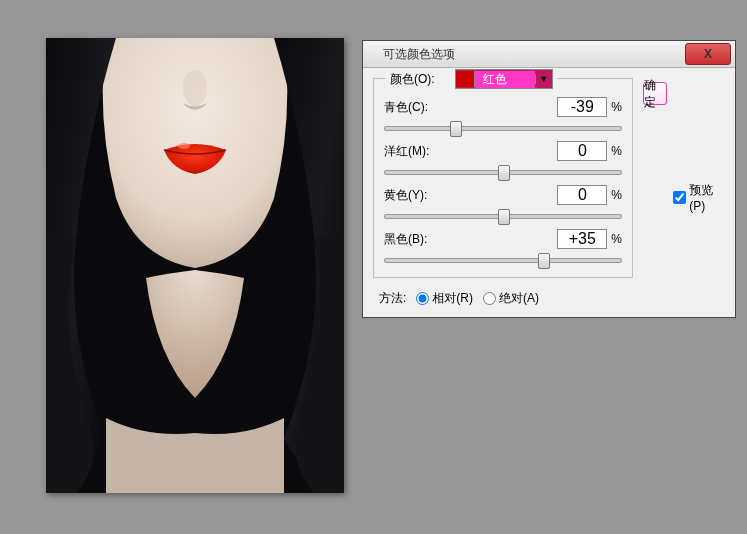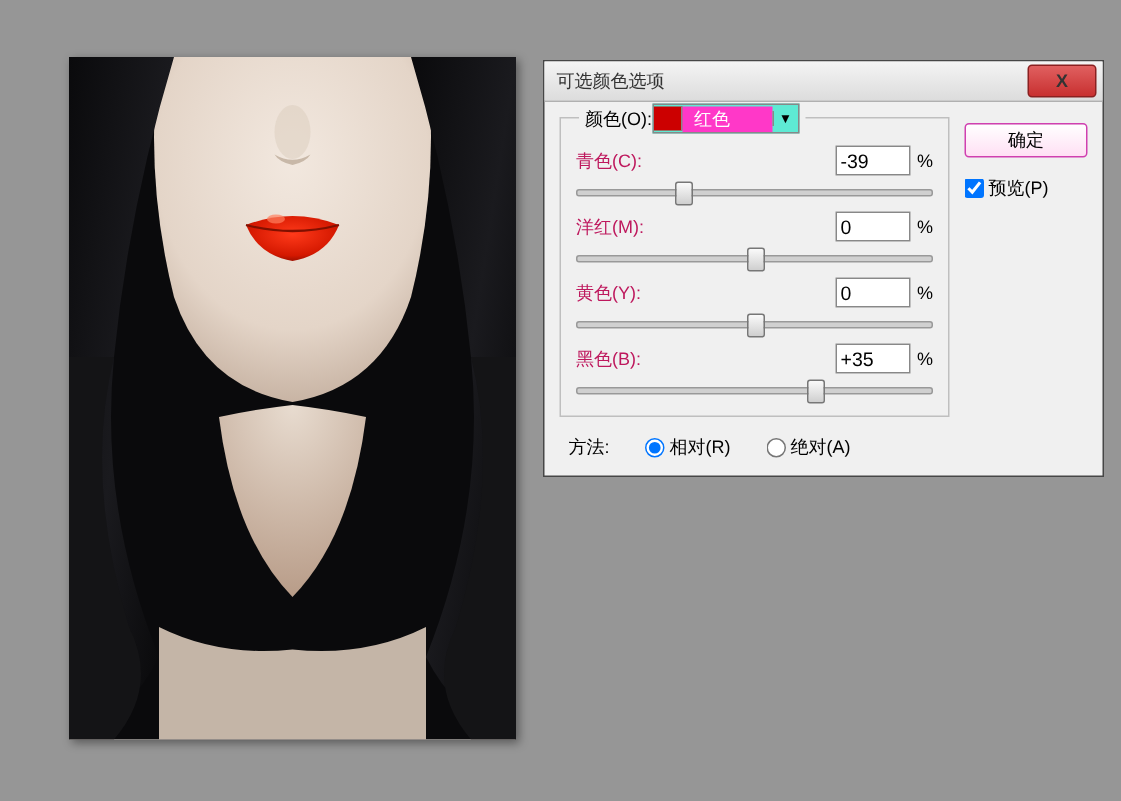--- a/index.html
+++ b/index.html
@@ -1,42 +1,42 @@
 <!DOCTYPE html>
 <html><head>
 <meta charset="utf-8">
 <style>
 body{margin:0;background:#969696;font-family:"Microsoft YaHei",sans-serif;font-size:12px;width:747px;height:534px;overflow:hidden;position:relative}
 .canvas{position:absolute;left:46px;top:38px;width:298px;height:455px;background:#e8e0d8;box-shadow:2px 2px 6px rgba(0,0,0,.4)}
 .canvas svg{width:100%;height:100%;display:block}
 .dialog{position:absolute;left:362px;top:40px;width:372px;background:#f0f0f0;border:1px solid #464646}
-.titlebar{background:linear-gradient(#f4f4f4,#dcdcdc);height:26px;display:flex;align-items:center;justify-content:space-between;padding-left:8px;border-bottom:1px solid #b0b0b0}
+.titlebar{background:linear-gradient(#f4f4f4,#dcdcdc);height:26px;display:flex;align-items:center;justify-content:space-between;padding-left:20px;border-bottom:1px solid #b0b0b0}
 .titlebar span{font-size:12px;color:#333}
 .close-btn{width:44px;height:20px;background:linear-gradient(#e06060,#c83030);border:1px solid #8a2020;border-radius:3px;margin-right:4px;display:flex;align-items:center;justify-content:center;color:#fff;font-weight:bold;font-size:11px;cursor:pointer}
 .dialog-body{display:flex;padding:10px}
 .left-panel{flex:1;padding-right:10px}
 .fieldset{border:1px solid #bfbfbf;padding:12px 10px 8px;position:relative;margin-bottom:12px}
 .fieldset .legend{position:absolute;top:-10px;left:12px;background:#f0f0f0;padding:0 4px;display:flex;align-items:center}
-.legend-label{margin-right:0}
-.color-combo{display:inline-flex;border:1px solid #888;background:#5eead4;align-items:center;height:18px}
+.legend-label{margin-right:20px}
+.color-combo{display:inline-flex;border:1px solid #888;background:#be185d;align-items:center;height:18px}
 .color-sw{width:18px;height:16px;background:#c00;border-right:1px solid #888}
 .color-name{padding:0 8px;background:#ff38c8;color:#fff;min-width:44px}
 .color-arrow{width:16px;text-align:center;border-left:1px solid #888;font-size:9px}
 .slider-row{margin:6px 0 2px}
 .slider-label{display:flex;justify-content:space-between;align-items:center}
-.slider-name{color:#be185d}
+.slider-name{color:#000000}
 .slider-val{display:flex;align-items:center}
-.slider-val input{width:44px;height:16px;text-align:left;border:1px solid #888;font-size:13px;padding-right:2px}
+.slider-val input{width:44px;height:16px;text-align:center;border:1px solid #888;font-size:16px;padding-right:2px}
 .slider-val .pct{margin-left:4px}
 .slider-track{position:relative;height:16px;margin-top:2px}
 .track{position:absolute;left:0;right:0;top:7px;height:3px;background:#d0d0d0;border:1px solid #999;border-radius:2px}
 .thumb{position:absolute;top:2px;width:10px;height:14px;background:linear-gradient(#fafafa,#cfcfcf);border:1px solid #777;border-radius:2px;margin-left:-5px}
-.method-row{display:flex;align-items:flex-end;gap:24px;padding-left:6px}
+.method-row{display:flex;align-items:flex-end;gap:10px;padding-left:6px}
 .method-row label{display:flex;align-items:center;gap:3px;cursor:pointer}
-.right-panel{width:82px;display:flex;flex-direction:column;gap:6px;padding-top:4px}
+.right-panel{width:82px;display:flex;flex-direction:row;gap:6px;padding-top:4px}
 .btn{height:21px;background:linear-gradient(#fefefe,#e2e2e2);border:1px solid #8a8a8a;border-radius:3px;font-size:12px;cursor:pointer;display:flex;align-items:center;justify-content:center}
 .btn.primary{border:1px solid #d040b0;background:linear-gradient(#fff,#ffe0f4)}
 .preview-chk{margin-top:6px;display:flex;align-items:center;gap:3px}
 input[type=radio],input[type=checkbox]{margin:0}
 </style>
 </head>
 <body>
 
 <div class="canvas">
 <svg viewBox="0 0 298 455">

